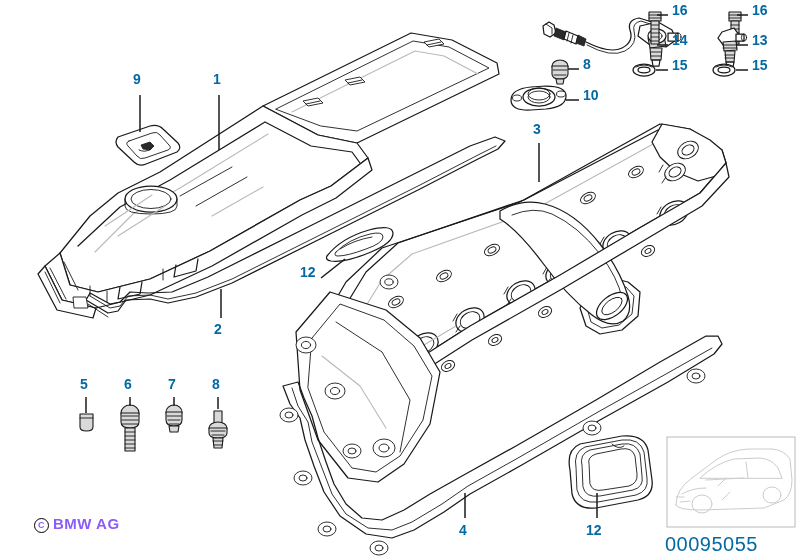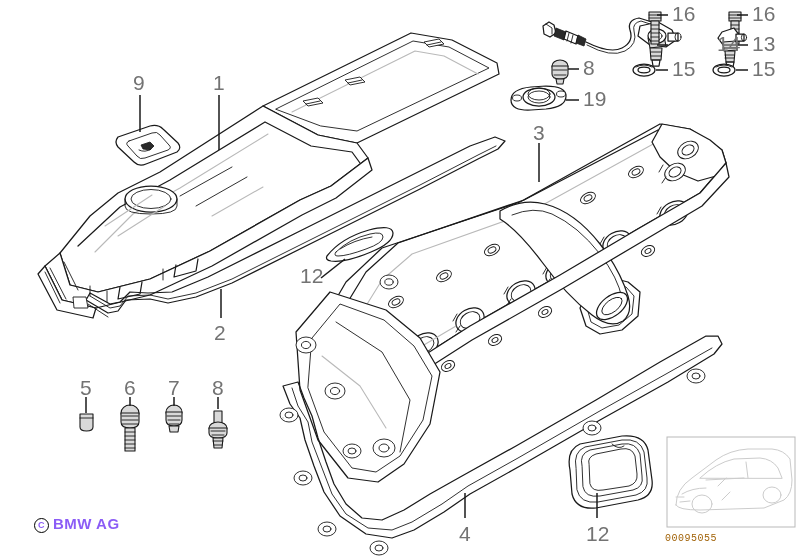--- a/index.html
+++ b/index.html
@@ -20,23 +20,23 @@
   #diagram-svg {
     position: absolute;
     left: 0;
     top: 0;
     width: 799px;
     height: 559px;
   }
   .callout-label {
     position: absolute;
     font-family: "Liberation Sans", sans-serif;
-    font-weight: normal;
-    font-size: 21px;
-    color: #737373;
+    font-weight: bold;
+    font-size: 14px;
+    color: #0369a1;
     line-height: 1;
     white-space: nowrap;
   }
   .copyright {
     position: absolute;
     left: 34px;
     top: 515px;
     font-family: "Liberation Sans", sans-serif;
     font-weight: bold;
     font-size: 15px;
@@ -54,23 +54,23 @@
     line-height: 12px;
     text-align: center;
     margin-right: 4px;
     vertical-align: 1px;
     font-weight: bold;
   }
   .diagram-number {
     position: absolute;
     left: 665px;
     top: 533px;
-    font-family: Liberation Mono, monospace;
-    font-size: 10px;
-    color: #a16207;
+    font-family: Liberation Sans, sans-serif;
+    font-size: 20px;
+    color: #0369a1;
     letter-spacing: 0.5px;
     white-space: nowrap;
   }
 </style>
 </head>
 <body>
 
 <div id="page">
 
   <svg id="diagram-svg" viewBox="0 0 799 559">
@@ -426,26 +426,26 @@
 
   <div class="callout-label" style="left:133px; top:72px;">9</div>
   <div class="callout-label" style="left:213px; top:72px;">1</div>
   <div class="callout-label" style="left:214px; top:322px;">2</div>
   <div class="callout-label" style="left:533px; top:122px;">3</div>
   <div class="callout-label" style="left:459px; top:523px;">4</div>
   <div class="callout-label" style="left:80px;  top:377px;">5</div>
   <div class="callout-label" style="left:124px; top:377px;">6</div>
   <div class="callout-label" style="left:168px; top:377px;">7</div>
   <div class="callout-label" style="left:212px; top:377px;">8</div>
-  <div class="callout-label" style="left:583px; top:88px;">19</div>
+  <div class="callout-label" style="left:583px; top:88px;">10</div>
   <div class="callout-label" style="left:583px; top:57px;">8</div>
   <div class="callout-label" style="left:300px; top:265px;">12</div>
   <div class="callout-label" style="left:586px; top:523px;">12</div>
   <div class="callout-label" style="left:752px; top:33px;text-align:right;">13</div>
-  <div class="callout-label" style="left:672px; top:33px;margin-left:45px;">14</div>
+  <div class="callout-label" style="left:672px; top:33px;">14</div>
   <div class="callout-label" style="left:672px; top:58px;">15</div>
   <div class="callout-label" style="left:752px; top:58px;">15</div>
   <div class="callout-label" style="left:672px; top:3px;">16</div>
   <div class="callout-label" style="left:752px; top:3px;">16</div>
 
   <div class="copyright">
     <span class="c-mark">C</span><span>BMW AG</span>
   </div>
 
   <div class="diagram-number">00095055</div>

